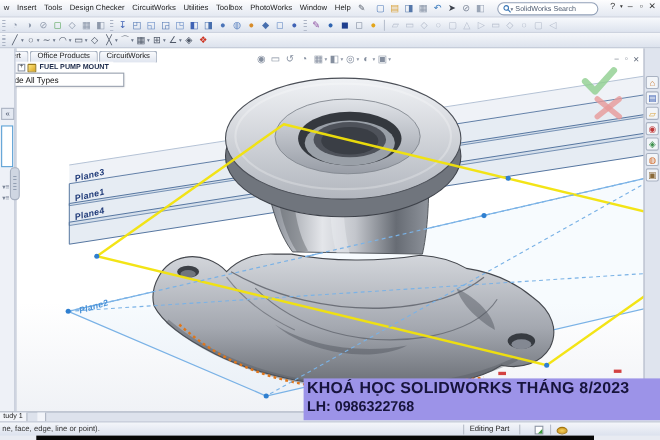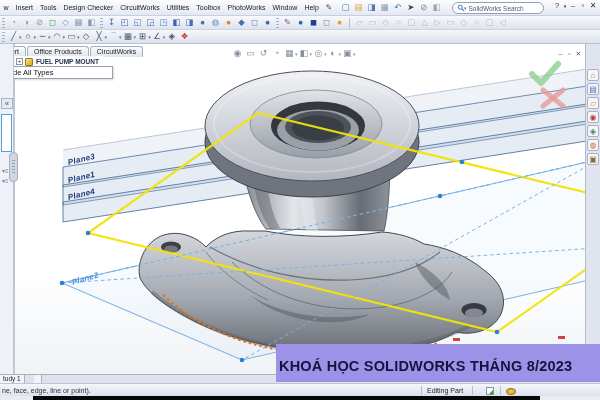--- a/index.html
+++ b/index.html
@@ -74,21 +74,21 @@
 
   
   .taskpane{position:absolute;left:585px;top:44px;width:15px;height:330px;background:#dfe4ee;
     border-left:1px solid #b3bac8;}
   .taskpane .col{display:flex;flex-direction:column;align-items:center;padding-top:24px;}
   .taskpane .chip{width:12px;height:12px;line-height:12px;background:#f2f5f9;
     border:1px solid #a9b2c2;margin:1px 0;font-size:8px;}
 
   
   .banner{position:absolute;left:276px;top:344px;width:324px;height:38px;background:#9c93e8;
-    z-index:30;padding:14px 0 0 3px;}
+    z-index:30;padding:1px 0 0 3px;}
   .banner .l1{font-size:14.5px;font-weight:bold;color:#17143c;letter-spacing:.2px;white-space:nowrap;}
   .banner .l2{font-size:13px;font-weight:bold;color:#17143c;margin-top:1px;}
   .redmark{position:absolute;width:7px;height:3px;background:#cc2222;opacity:.85;z-index:29;}
 
   
   .tabbar{position:absolute;left:0;top:374px;width:600px;height:9px;background:#dde2ec;
     border-top:1px solid #a9b1bf;}
   .mtab{position:absolute;left:0;top:0;height:8px;background:#f2f4f9;border-right:1px solid #a9b1bf;
     font-size:6.5px;color:#222;padding:0 3px;line-height:8px;}
   .mtab.stub{left:34px;width:8px;}
@@ -392,20 +392,21 @@
         <span class="chip" style="color: rgb(58, 143, 74);">◈</span>
         <span class="chip" style="color: rgb(208, 106, 42);">◍</span>
         <span class="chip" style="color: rgb(138, 106, 58);">▣</span>
       </div>
   </div>
 
   <div class="redmark" style="left:453px;top:338px;"></div>
   <div class="redmark" style="left:558px;top:336px;"></div>
   <div class="banner">
     <div class="l1">KHOÁ HỌC SOLIDWORKS THÁNG 8/2023</div>
+    <div class="l2">LH: 0986322768</div>
   </div>
 
   <div class="tabbar">
     <span class="mtab">tudy 1</span>
     <span class="mtab stub"></span>
   </div>
   <div class="statusbar">
     <span class="status-msg">ne, face, edge, line or point).</span>
     <span class="vsep" style="left:421px;"></span>
     <span class="status-mode">Editing Part</span>

